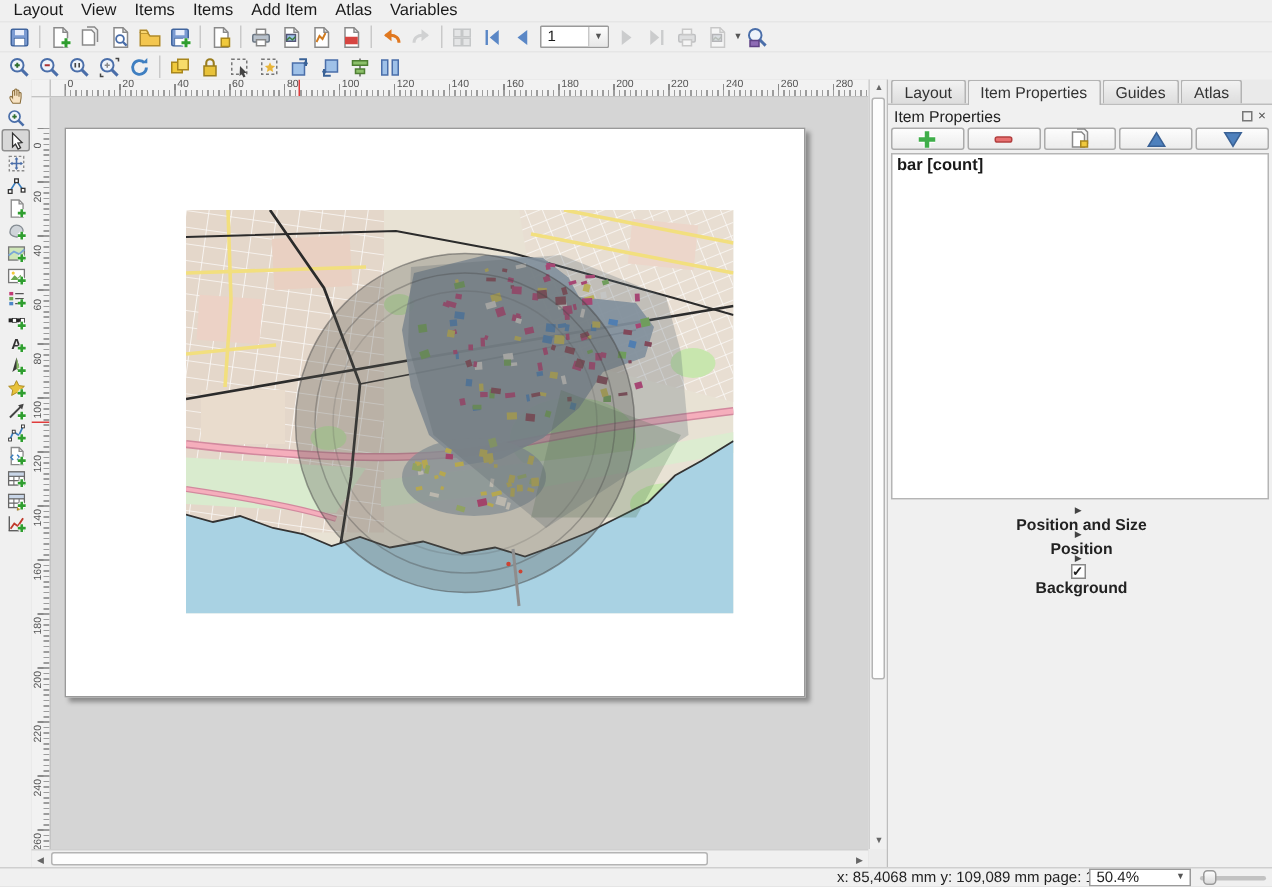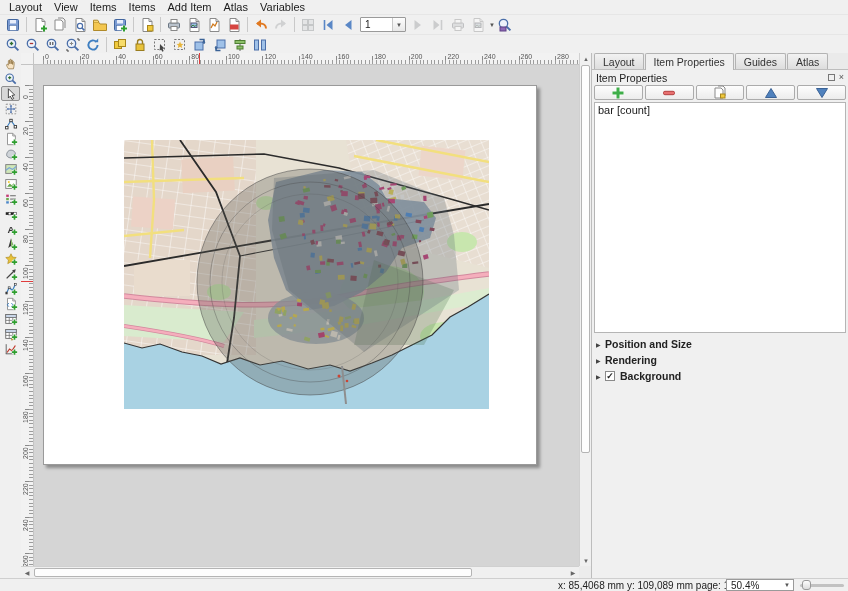--- a/index.html
+++ b/index.html
@@ -57,24 +57,24 @@
   .tabsbar { height:17px; display:flex; align-items:flex-end; padding-left:2px; background:#eaeaea; border-bottom:1px solid #bdbdbd; }
   .tab { padding:2px 8px 1px; font-size:10.5px; background:linear-gradient(#f2f2f2,#ddd); border:1px solid #b3b3b3; border-bottom:none; border-radius:2px 2px 0 0; margin-right:1px; color:#333; }
   .tab.active { background:#f0f0f0; padding-bottom:2px; margin-bottom:-1px; }
   .ptitle { height:14px; display:flex; align-items:center; padding:1px 4px 0; }
   .ptitle .t { flex:1; font-size:10.5px; color:#222; }
   .winbox { width:7px; height:7px; border:1px solid #777; margin-left:4px; }
   .winx { font-size:9px; color:#555; margin-left:4px; line-height:7px; }
   .pbtns { display:flex; padding:1px 2px 2px; gap:2px; }
   .pbtn { flex:1; height:15px; background:linear-gradient(#fdfdfd,#ececec); border:1px solid #ababab; border-radius:2px; display:flex; align-items:center; justify-content:center; }
   .plist { margin:0 2px; height:231px; background:#fff; border:1px solid #b5b5b5; }
-  .plist .item { padding:1px 3px; font-size:11px; }
+  .plist .item { padding:1px 3px; font-size:11px;font-weight:bold; }
   .setupbtn { margin:3px 2px 2px; height:15px; background:linear-gradient(#fdfdfd,#ececec); border:1px solid #ababab; border-radius:2px; text-align:center; font-size:10.5px; line-height:14px; color:#222; }
   .sections { padding:3px 2px; }
-  .secrow { display:flex; align-items:center; height:16px; padding-left:2px; }
+  .secrow { display:flex; align-items:center; height:16px; padding-left:2px;flex-direction:column; }
   .secrow .tri { font-size:6px; color:#444; width:9px; }
   .secrow .lbl { font-weight:bold; font-size:10.5px; color:#222; }
   .cbx { width:10px; height:10px; border:1px solid #8a8a8a; background:#fff; margin-right:5px; font-size:9px; line-height:9px; text-align:center; color:#222; font-weight:bold; }
 
   
   .statusbar { position:absolute; left:0; right:0; bottom:0; height:13px; background:#f0f0f0; border-top:1px solid #cfcfcf; font-size:10px; color:#222; }
   .coords { position:absolute; left:558px; top:1px; }
   .zoomcombo { position:absolute; left:726px; top:0; width:68px; height:12px; background:#fff; border:1px solid #9a9a9a; display:flex; align-items:center; }
   .zoomcombo .val { flex:1; padding-left:4px; font-size:10px; }
   .zoomcombo .car { font-size:6px; color:#555; padding:0 3px; }
@@ -835,21 +835,21 @@
     <div class="plist">
       <div class="item">bar [count]</div>
     </div>
     <div class="sections" id="sections">
         <div class="secrow">
           <span class="tri">▶</span>
           <span class="lbl">Position and Size</span>
         </div>
         <div class="secrow">
           <span class="tri">▶</span>
-          <span class="lbl">Rendering</span>
+          <span class="lbl">Position</span>
         </div>
         <div class="secrow">
           <span class="tri">▶</span>
           <span class="cbx">✓</span>
           <span class="lbl">Background</span>
         </div>
       </div>
   </div>
 </div>
 

